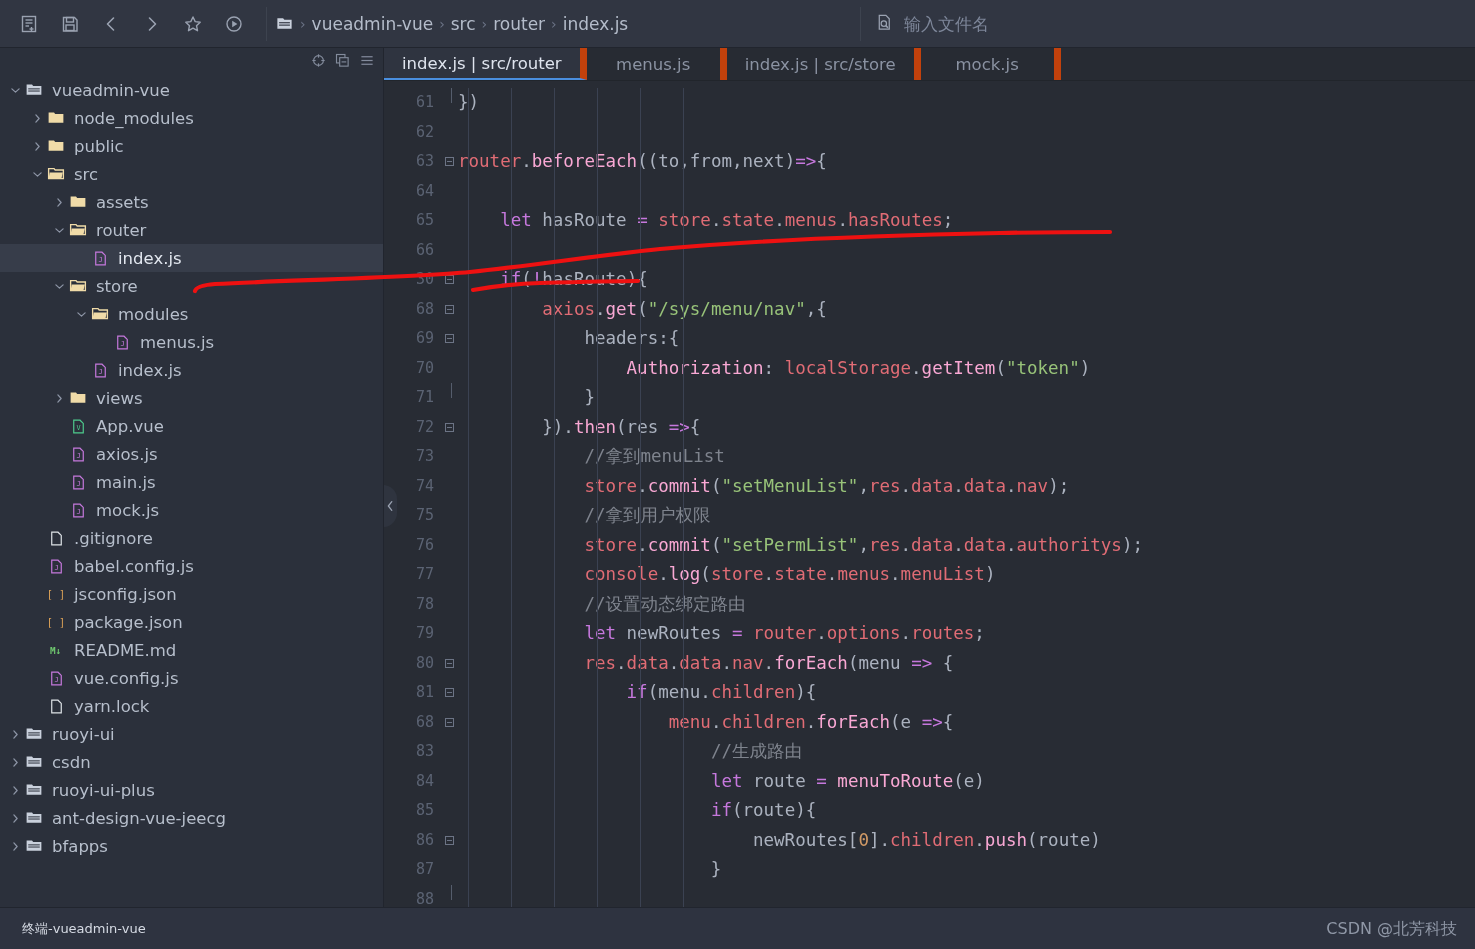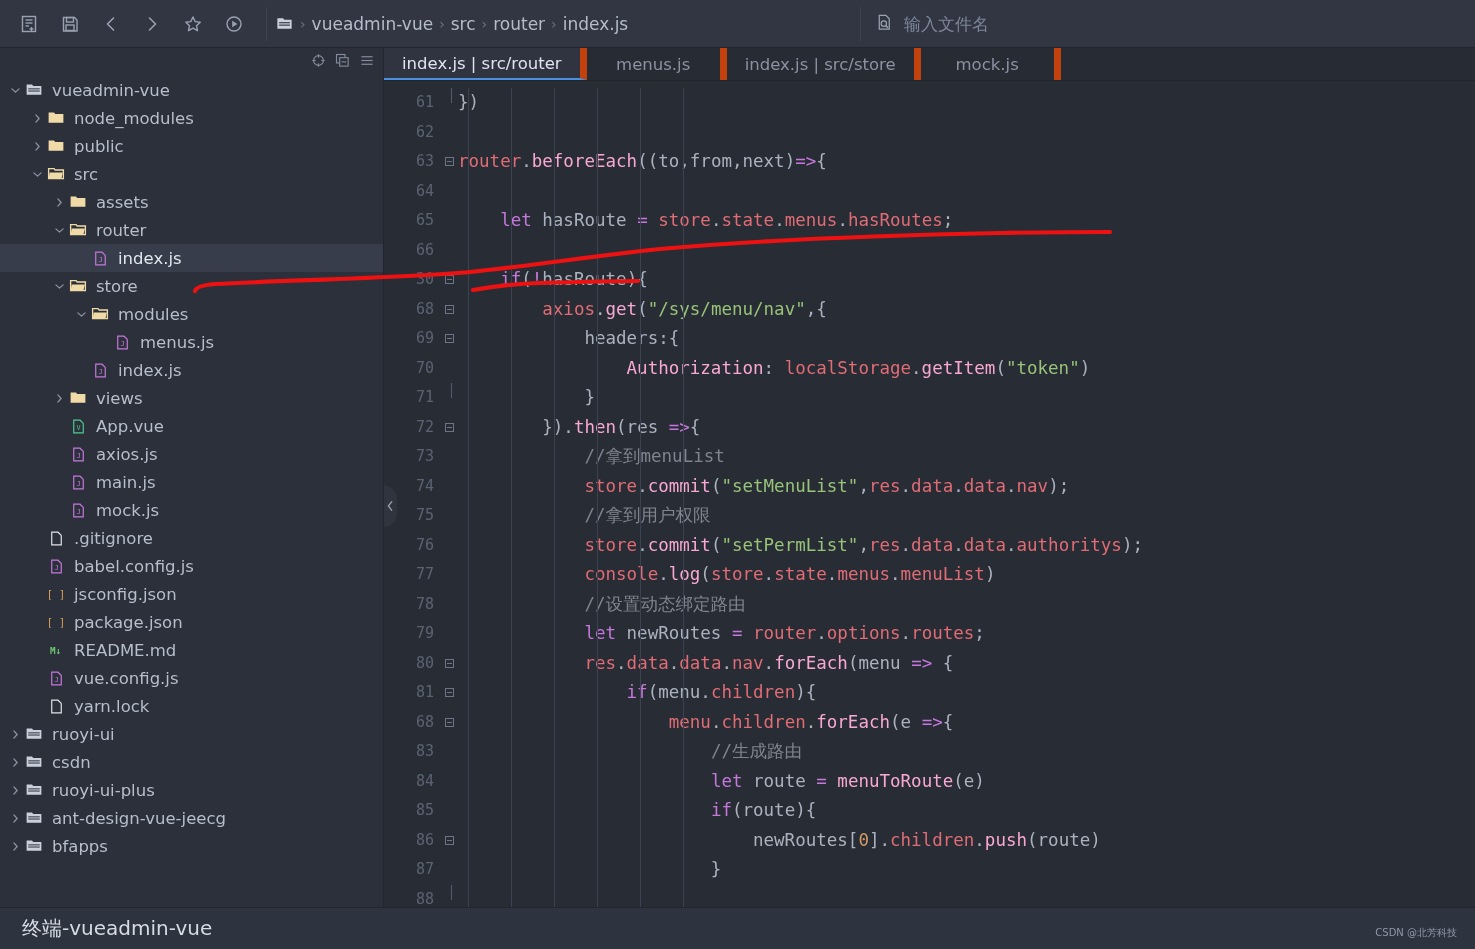--- a/index.html
+++ b/index.html
@@ -222,24 +222,24 @@
 
   
   .statusbar {
     height: 42px; flex: 0 0 42px;
     background: #2e3340;
     border-top: 1px solid #21252e;
     display: flex; align-items: center;
     padding: 0 22px;
     position: relative;
   }
-  .status-text { color: #d6dbe4; font-size: 20px; }
+  .status-text { color: #d6dbe4; font-size: 13px; }
   .watermark {
     position: absolute; right: 18px; bottom: 9px;
-    color: #8f97a6; font-size: 10px;
+    color: #8f97a6; font-size: 16px;
   }
 
   
   .annot {
     position: absolute;
     left: 0; top: 0;
     width: 1475px; height: 949px;
     pointer-events: none;
     z-index: 50;
   }

